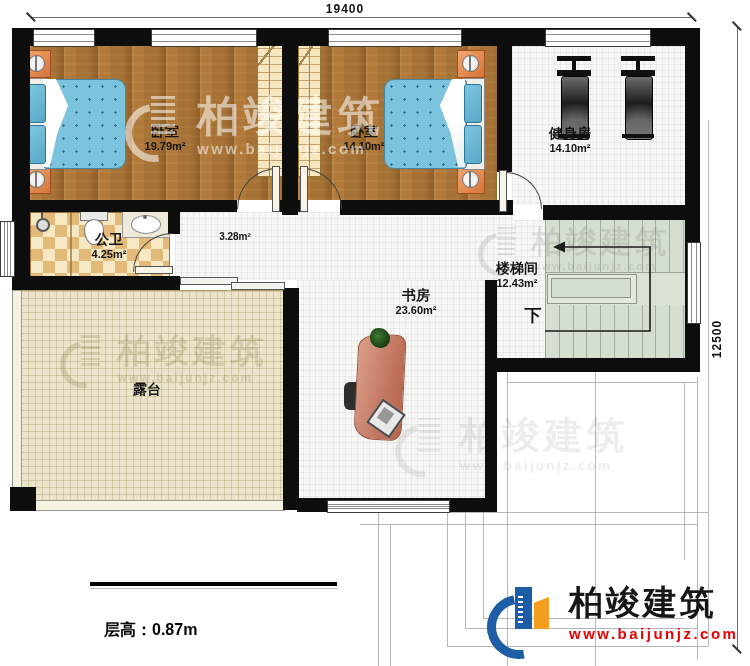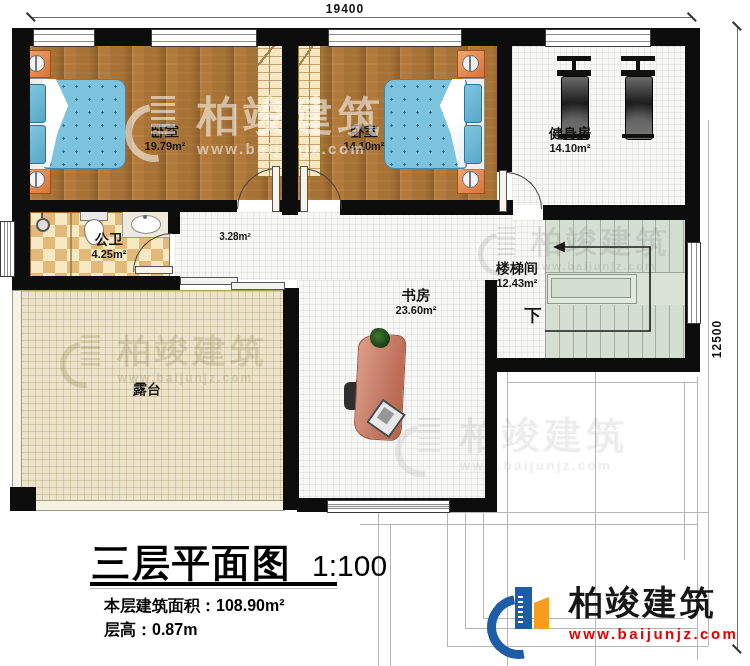--- a/index.html
+++ b/index.html
@@ -318,29 +318,22 @@
 
   <div class="dimline" style="left:30px;top:17px;width:662px;height:1px;"></div>
   <div class="tick" style="left:25px;top:16px;"></div>
   <div class="tick" style="left:686px;top:16px;"></div>
   <div class="dimtext" style="left:345px;top:2px;transform:translateX(-50%);">19400</div>
   <div class="dimline" style="left:737px;top:26px;width:1px;height:624px;"></div>
   <div class="tick" style="left:731px;top:25px;"></div>
   <div class="tick" style="left:731px;top:648px;"></div>
   <div class="dimtext" style="left:692px;top:332px;width:50px;text-align:center;transform:rotate(-90deg);">12500</div>
 
-  <div class="tb-row" style="left:92px;top:538px;">
-    <span class="tb-main">三层平面图</span>
-    <span class="tb-scale">1:100</span>
-  </div>
   <div class="tb-ul1" style="left:90px;top:582px;width:247px;height:4px;"></div>
   <div class="tb-ul2" style="left:90px;top:588px;width:247px;height:1px;"></div>
-  <div class="tb-line" style="left:104px;top:596px;">
-    <span>本层建筑面积：</span><span>108.90m²</span>
-  </div>
   <div class="tb-line" style="left:104px;top:620px;">
     <span>层高：</span><span>0.87m</span>
   </div>
 
   <div class="logo" style="left:487px;top:585px;">
     <div class="logo-ico">
       <div class="logo-cres"></div>
       <div class="logo-tb"></div>
       <div class="logo-to"></div>
     </div>

